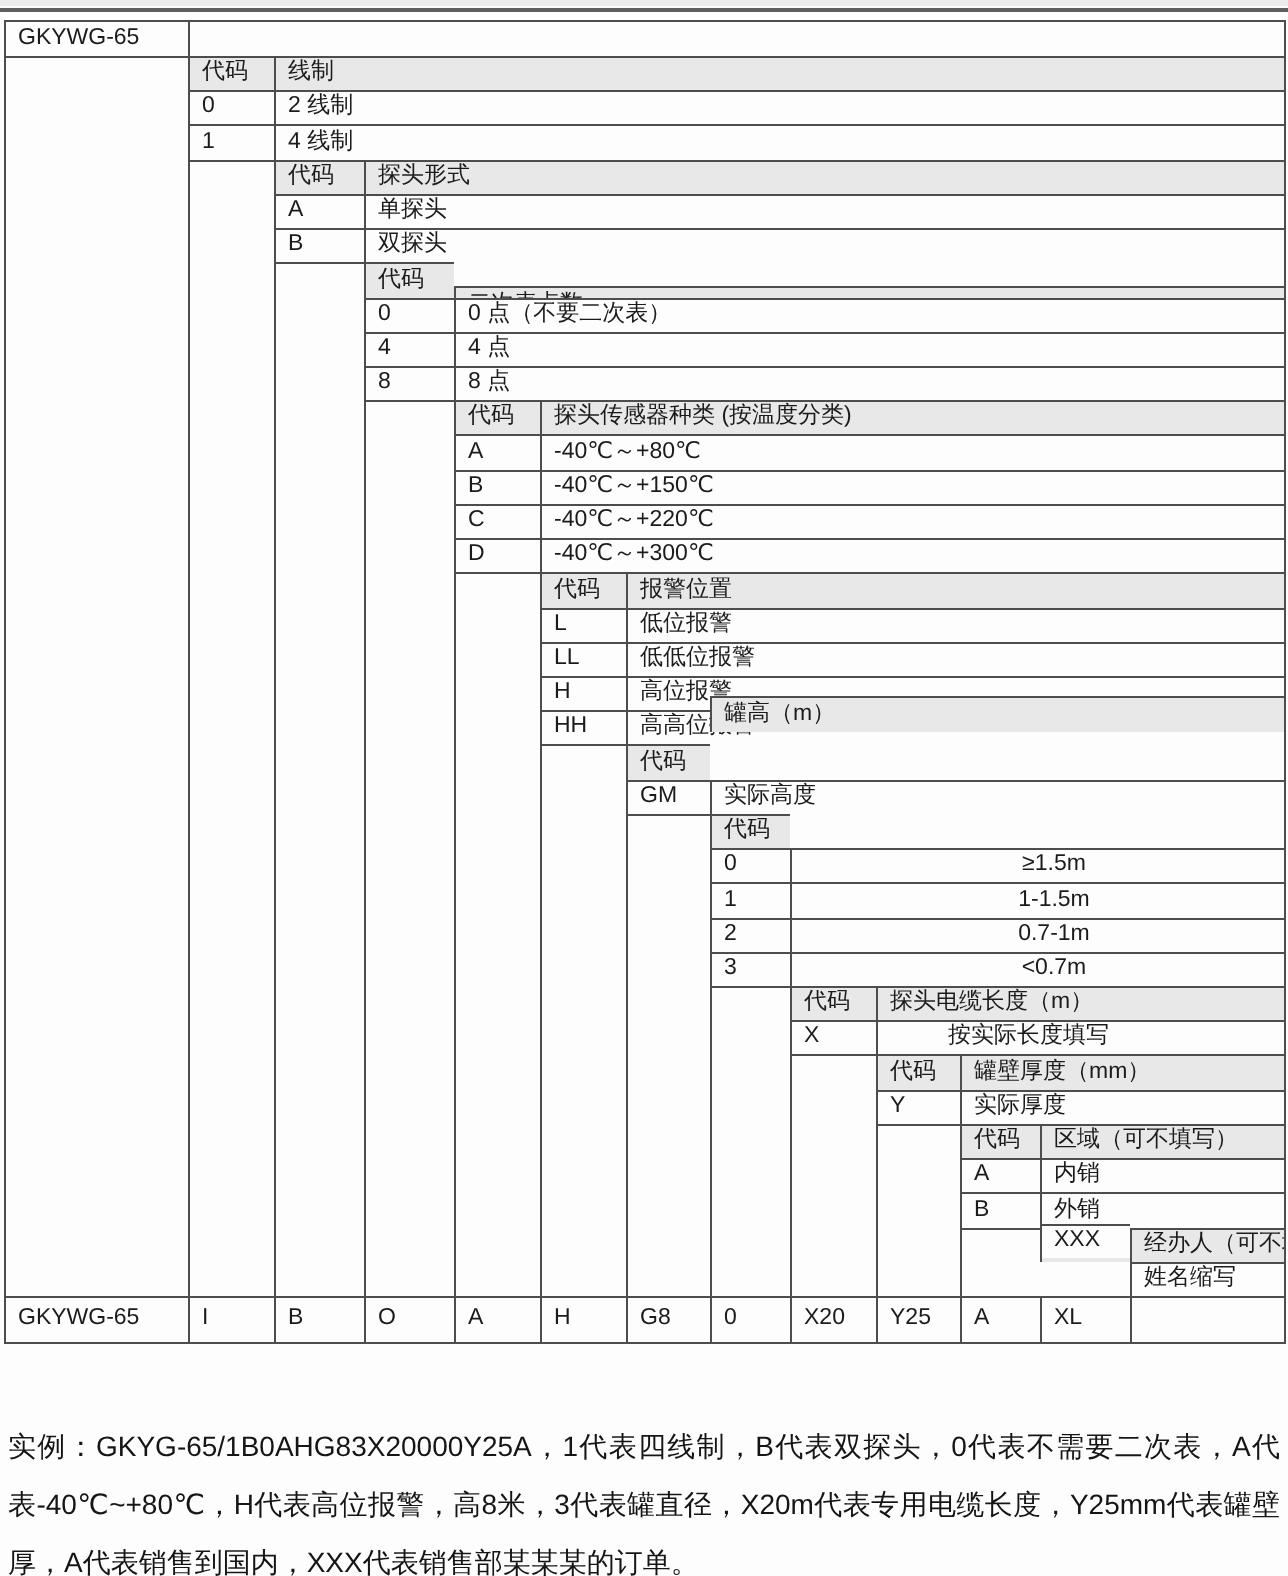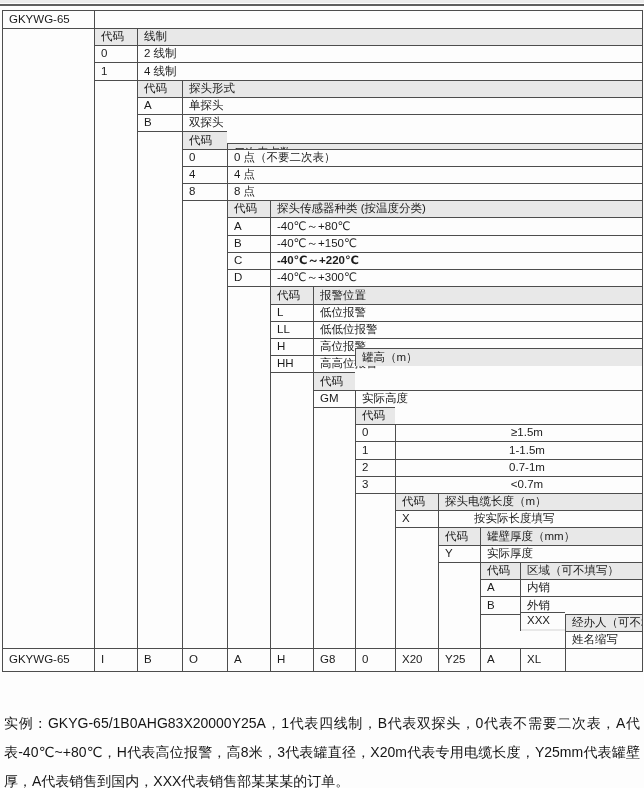--- a/index.html
+++ b/index.html
@@ -59,21 +59,21 @@
       <div class="cell" style="left: 182px; top: 183px; width: 45px; height: 17px;">8</div>
       <div class="cell" style="left: 227px; top: 183px; width: 415px; height: 17px;">8 点</div>
       <div class="cell" style="left: 182px; top: 200px; width: 45px; height: 448px;"></div>
       <div class="cell hdr" style="left: 227px; top: 200px; width: 43px; height: 17px;">代码</div>
       <div class="cell hdr" style="left: 270px; top: 200px; width: 372px; height: 17px;">探头传感器种类 (按温度分类)</div>
       <div class="cell" style="left: 227px; top: 217px; width: 43px; height: 18px;">A</div>
       <div class="cell" style="left: 270px; top: 217px; width: 372px; height: 18px;">-40℃～+80℃</div>
       <div class="cell" style="left: 227px; top: 235px; width: 43px; height: 17px;">B</div>
       <div class="cell" style="left: 270px; top: 235px; width: 372px; height: 17px;">-40℃～+150℃</div>
       <div class="cell" style="left: 227px; top: 252px; width: 43px; height: 17px;">C</div>
-      <div class="cell" style="left: 270px; top: 252px; width: 372px; height: 17px; font-weight: bold;">-40℃～+220℃</div>
+      <div class="cell" style="left: 270px; top: 252px; width: 372px; height: 17px;">-40℃～+220℃</div>
       <div class="cell" style="left: 227px; top: 269px; width: 43px; height: 17px;">D</div>
       <div class="cell" style="left: 270px; top: 269px; width: 372px; height: 17px;">-40℃～+300℃</div>
       <div class="cell" style="left: 227px; top: 286px; width: 43px; height: 362px;"></div>
       <div class="cell hdr" style="left: 270px; top: 286px; width: 43px; height: 18px;">代码</div>
       <div class="cell hdr" style="left: 313px; top: 286px; width: 329px; height: 18px;">报警位置</div>
       <div class="cell" style="left: 270px; top: 304px; width: 43px; height: 17px;">L</div>
       <div class="cell" style="left: 313px; top: 304px; width: 329px; height: 17px;">低位报警</div>
       <div class="cell" style="left: 270px; top: 321px; width: 43px; height: 17px;">LL</div>
       <div class="cell" style="left: 313px; top: 321px; width: 329px; height: 17px;">低低位报警</div>
       <div class="cell" style="left: 270px; top: 338px; width: 43px; height: 17px;">H</div>

